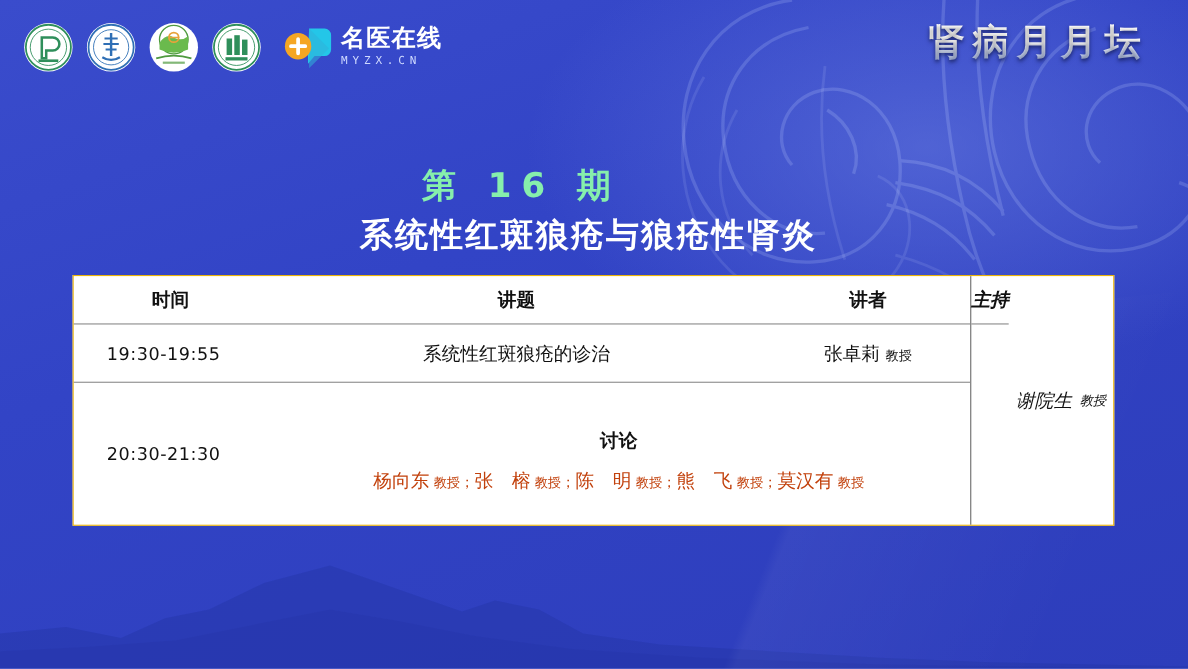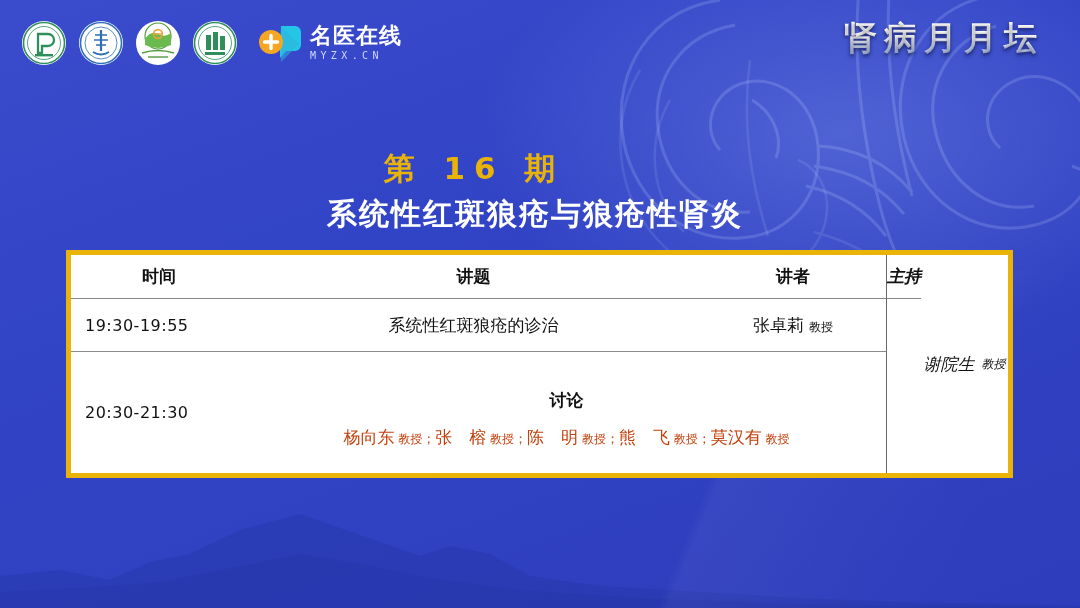--- a/index.html
+++ b/index.html
@@ -132,21 +132,21 @@
     text-shadow: 0 2px 3px rgba(0,0,0,0.25);
     filter: drop-shadow(0 2px 2px rgba(10,20,80,0.45));
   }
 
   
   .issue-line {
     position: absolute;
     top: 148px;
     left: 0; width: 948px;
     text-align: center;
-    color: #eab308;
+    color: #86efac;
     font-size: 31px;
     font-weight: bold;
     letter-spacing: 9px;
     font-family: "DejaVu Sans", "Liberation Sans", sans-serif;
   }
 
   .topic-line {
     position: absolute;
     top: 194px;
     left: 0; width: 1070px;
@@ -159,21 +159,21 @@
   }
 
   
   .table-wrap {
     position: absolute;
     left: 66px;
     top: 250px;
     width: 947px;
     height: 228px;
     background: #ffffff;
-    border: 5px solid #eab308;
+    border: 1px solid #eab308;
     display: flex;
   }
 
   .col-main {
     width: 816px;
     display: flex;
     flex-direction: column;
     border-right: 1px solid #6a6a6a;
   }
   .col-host {
@@ -230,21 +230,21 @@
     display: flex;
     align-items: center;
     height: 53px;
     border-bottom: 1px solid #8a8a8a;
     flex: none;
   }
   .drow.last { border-bottom: none; height: auto; flex: 1; }
 
   .c-time {
     width: 176px;
-    padding-left: 14px;
+    padding-left: 30px;
     font-size: 16px;
     color: #111;
     letter-spacing: 0.5px;
     font-family: "DejaVu Sans", "Liberation Sans", sans-serif;
   }
   .c-topic {
     flex: 1;
     text-align: center;
     font-size: 17px;
     color: #111;

